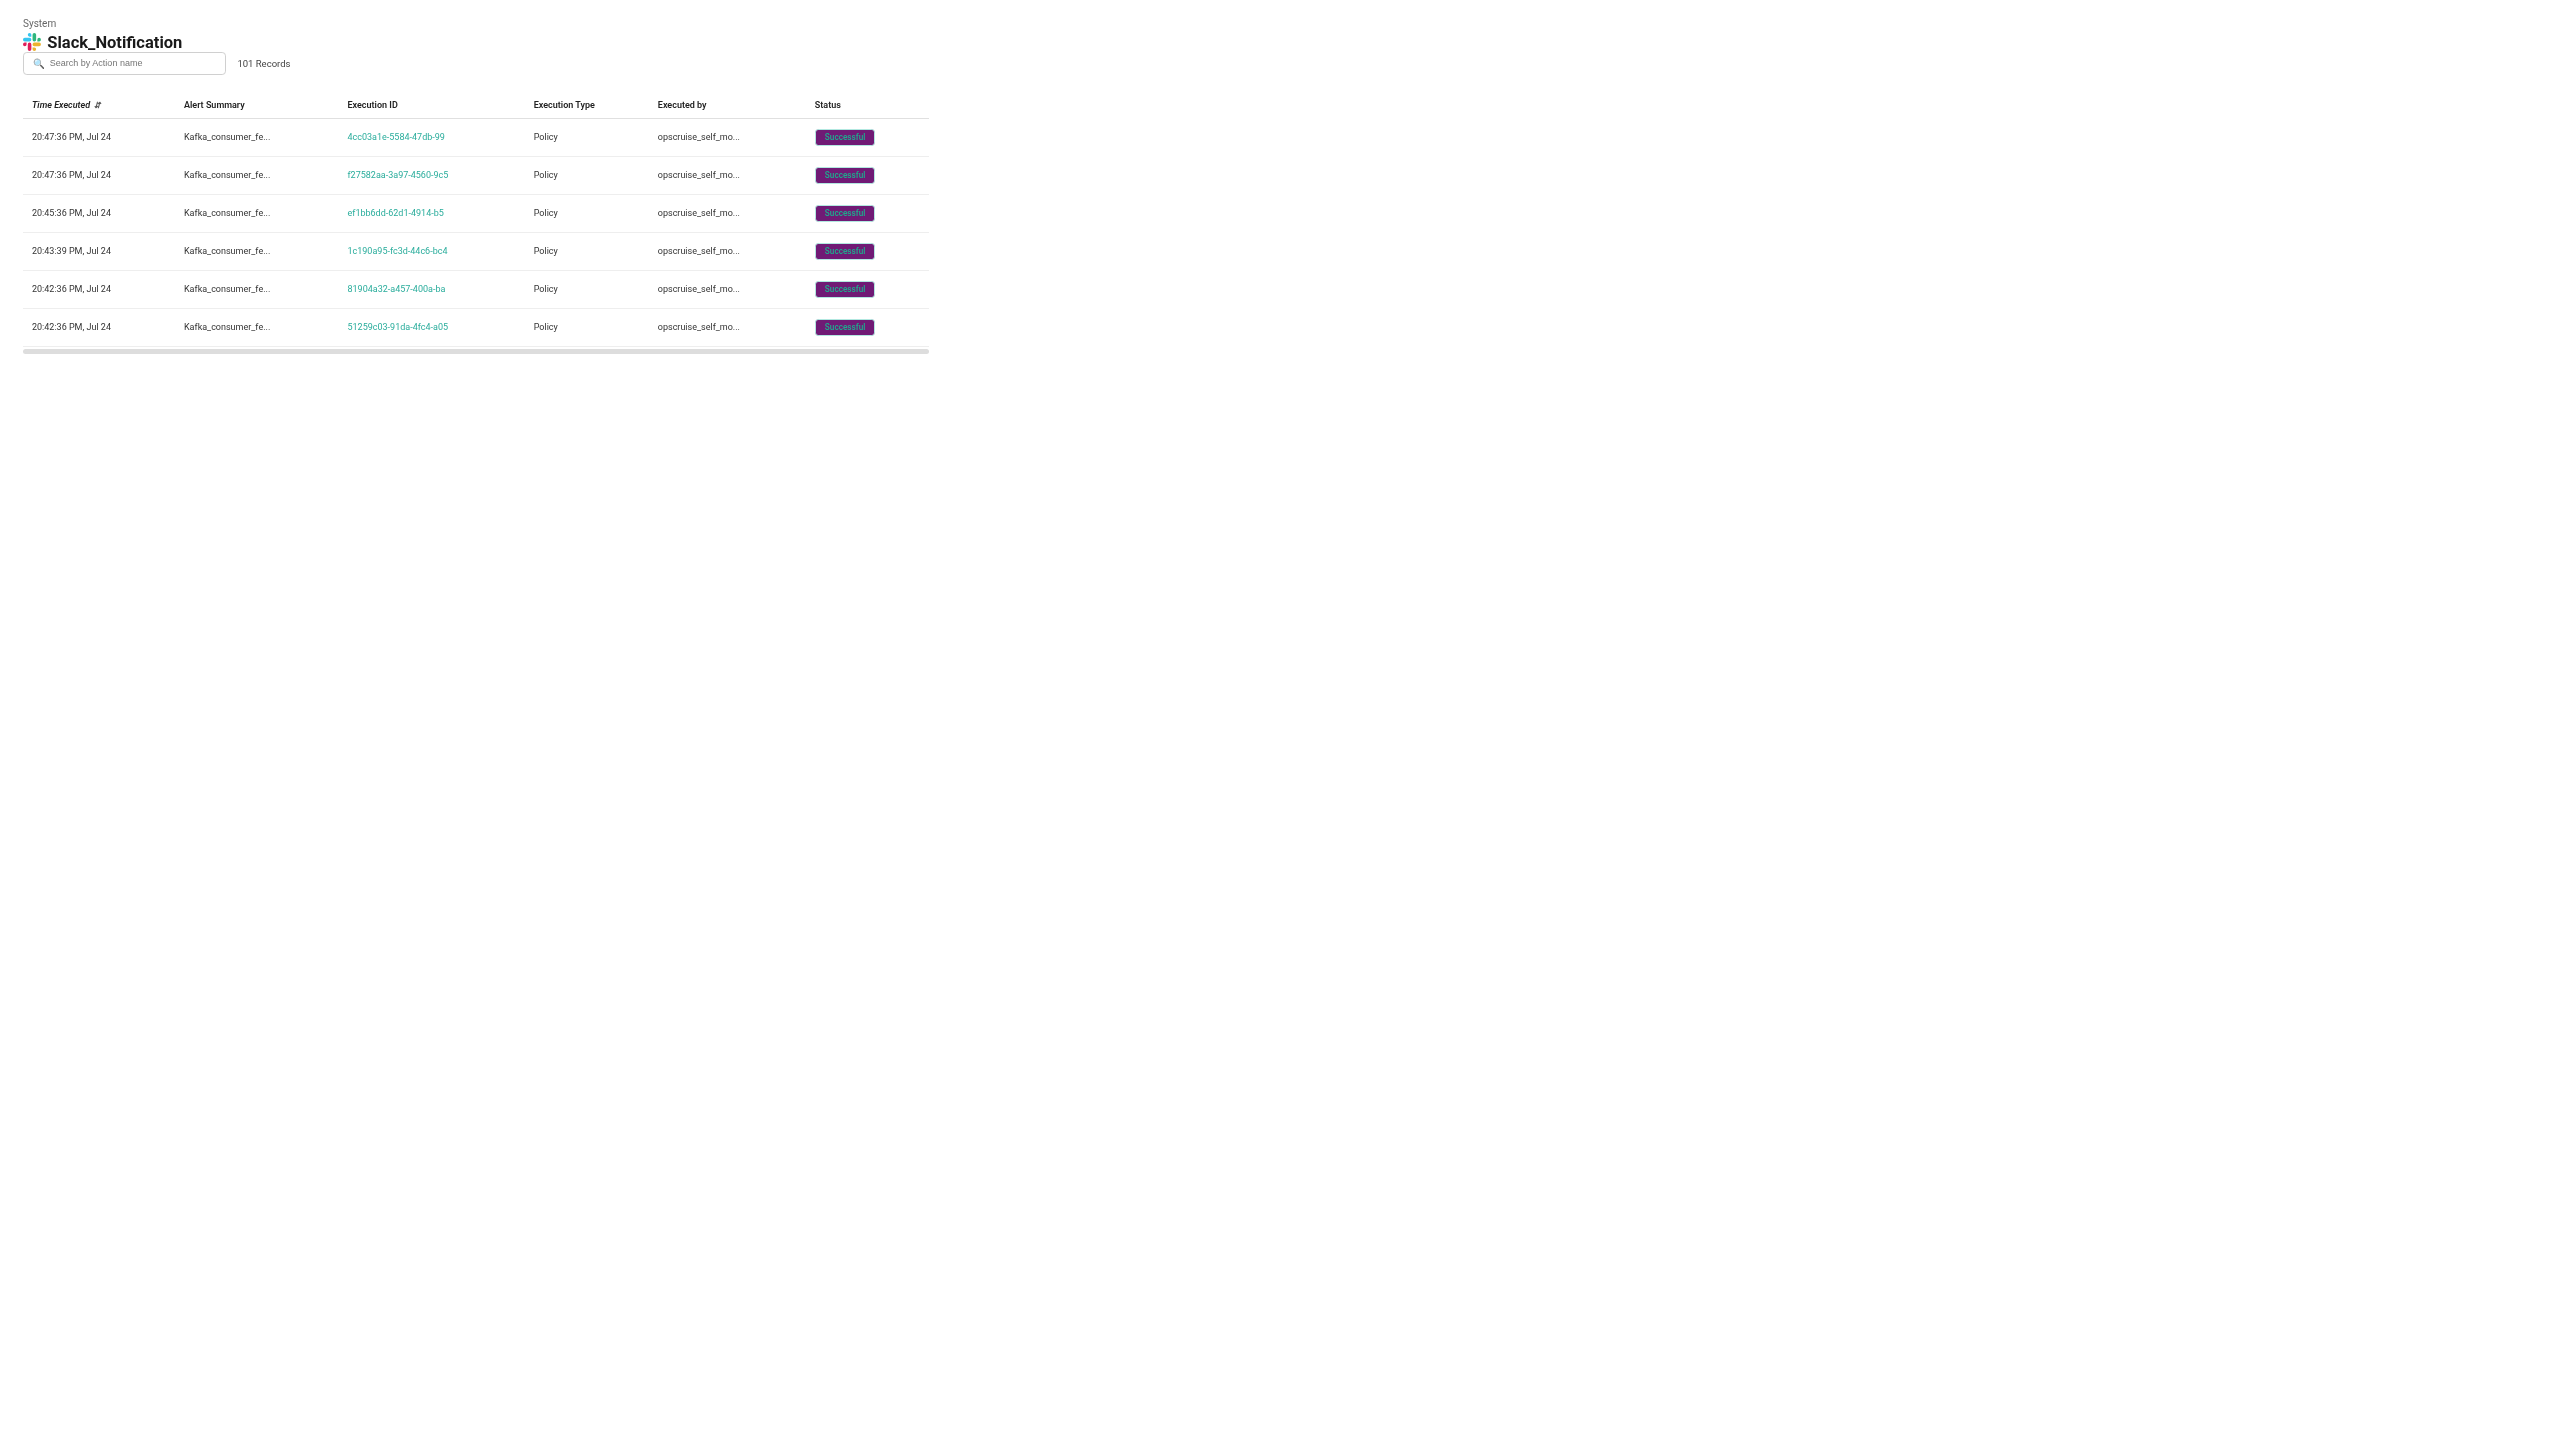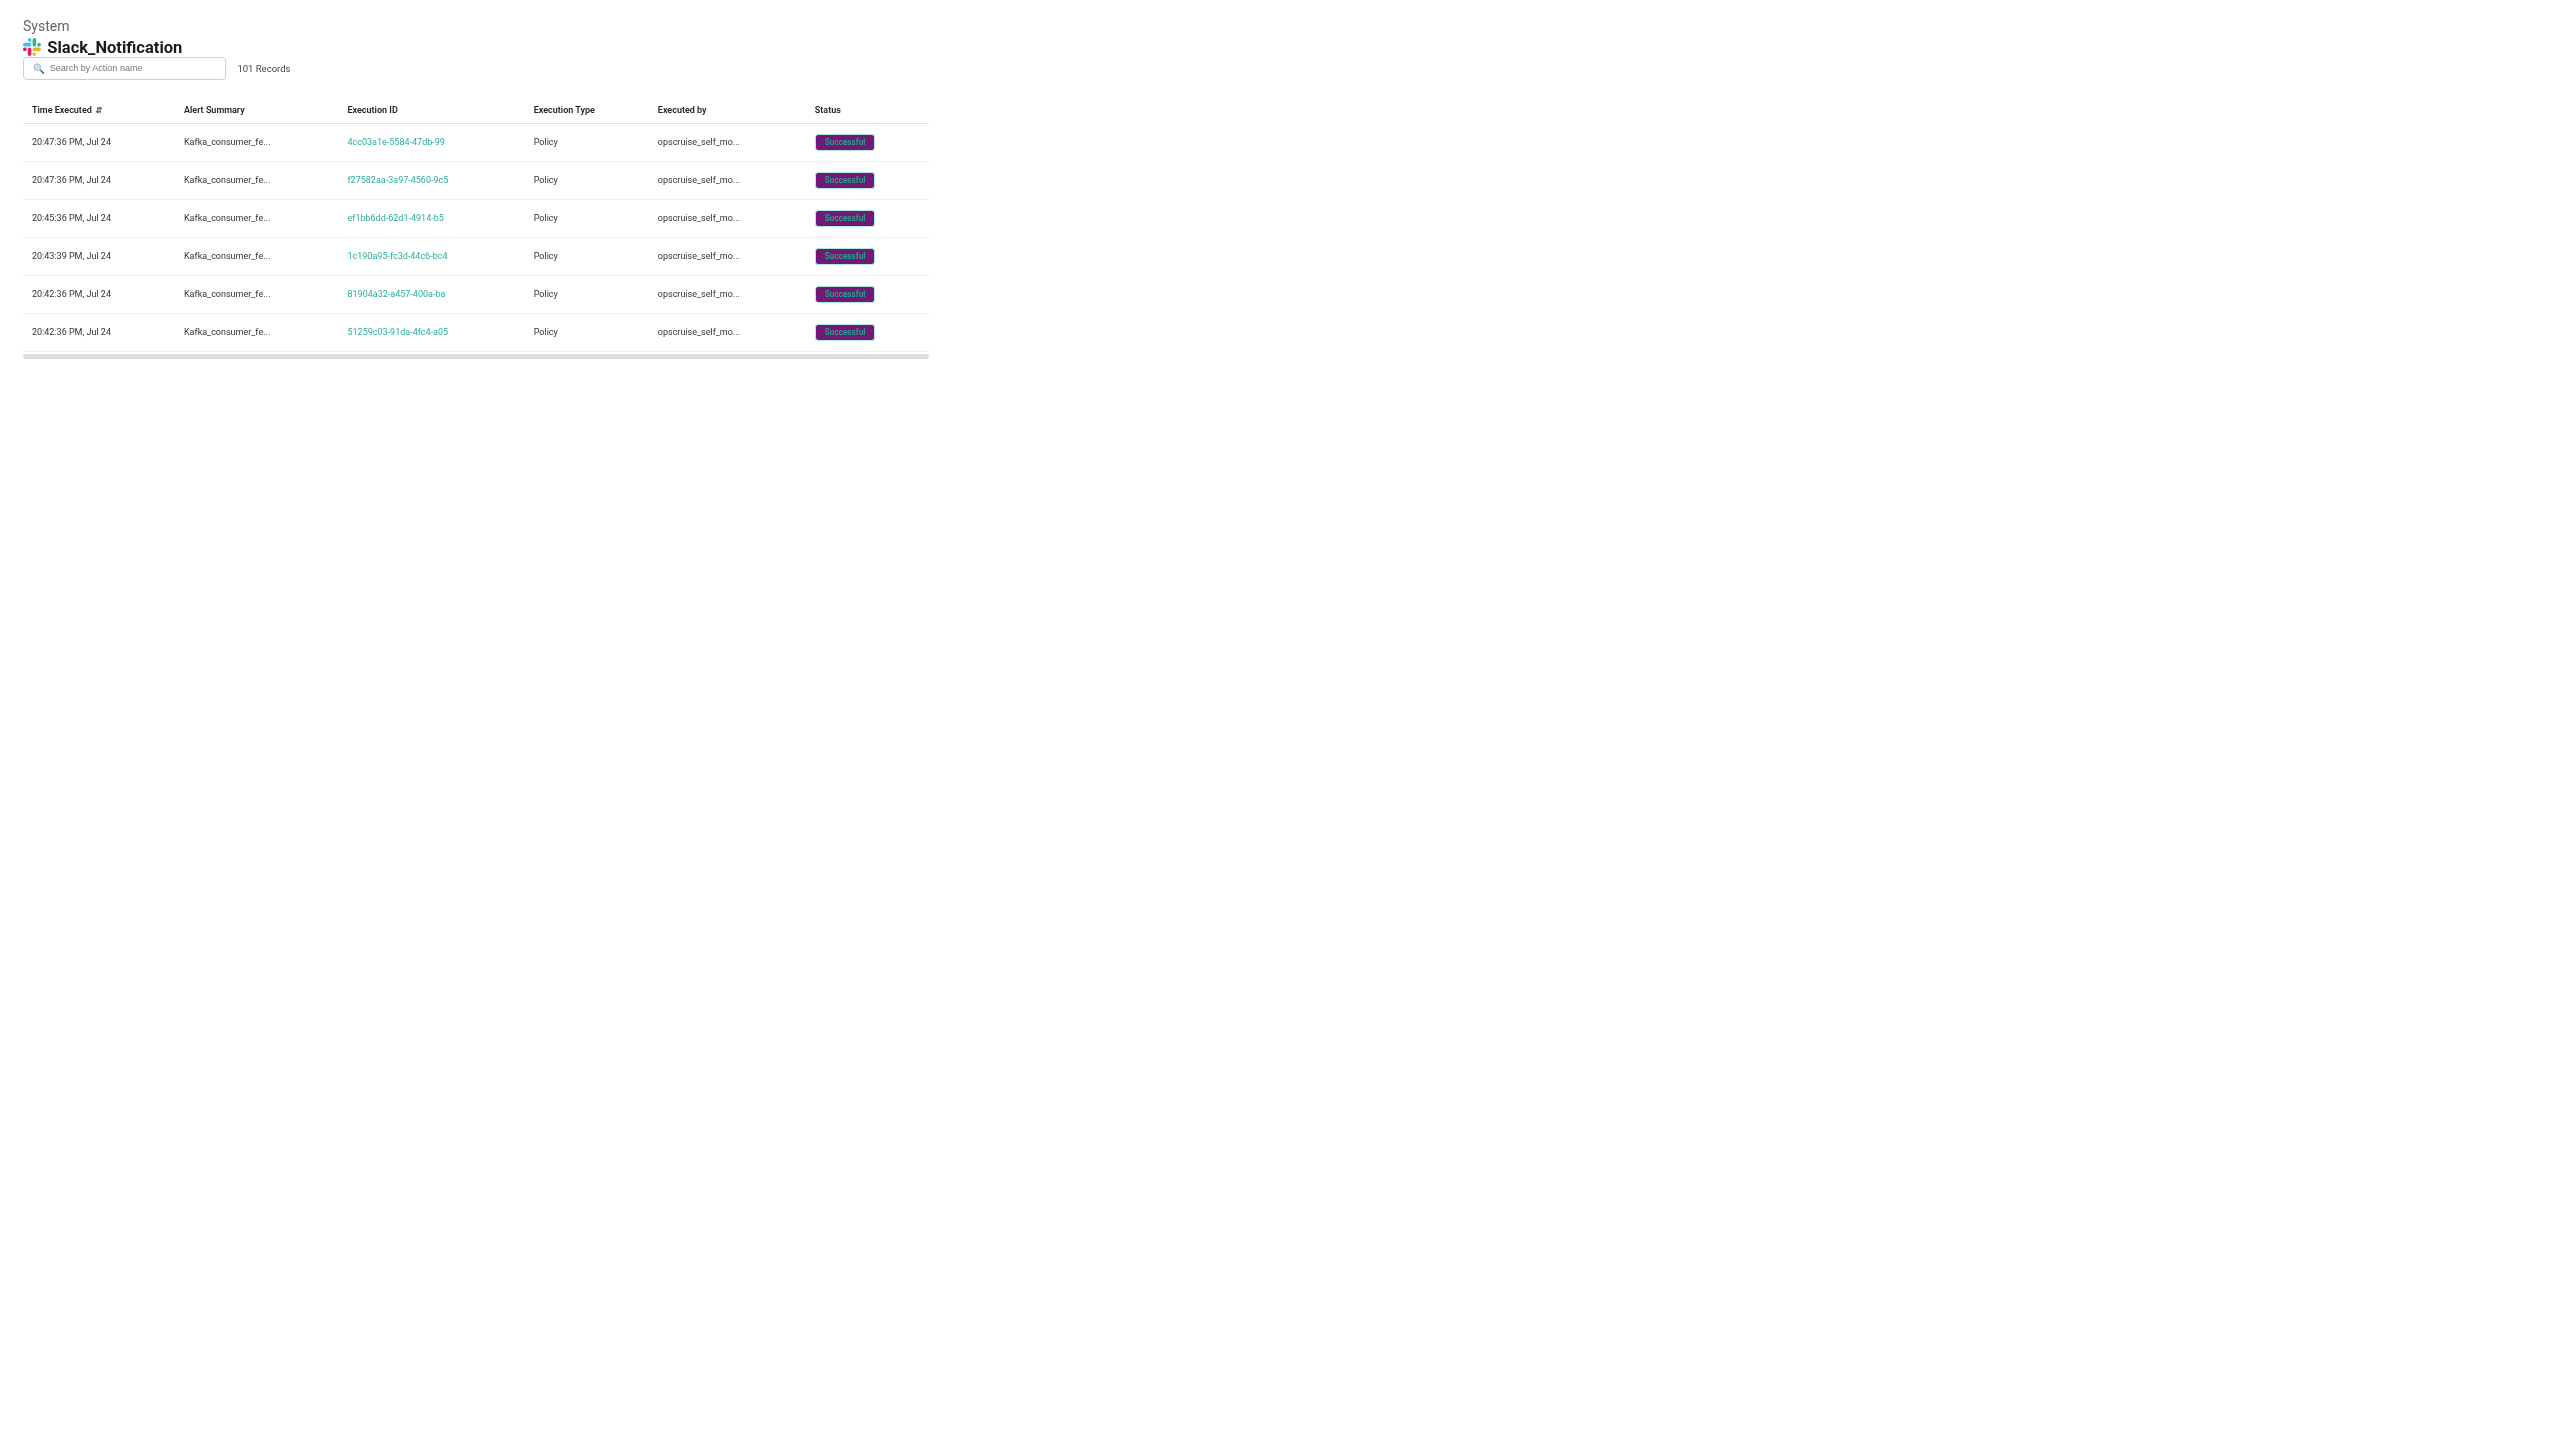--- a/index.html
+++ b/index.html
@@ -14,21 +14,21 @@
       color: #333333;
       font-size: 9px;
     }
 
     .page-container {
       padding: 18px 23px;
       max-width: 952px;
     }
 
     .breadcrumb {
-      font-size: 14px;
+      font-size: 10px;
       color: #666;
       margin-bottom: 3.8px;
     }
 
     .page-title-row {
       display: flex;
       align-items: center;
       gap: 6.3px;
     }
 
@@ -101,20 +101,21 @@
       font-size: 9px;
       color: #222;
       padding: 7.6px 9px;
       white-space: nowrap;
     }
 
     .th-time {
       display: flex;
       align-items: center;
       gap: 3.8px;
+      font-style: italic;
     }
 
     .sort-icon {
       font-size: 8.2px;
       color: #555;
     }
 
     tbody tr {
       border-bottom: 0.6px solid #eeeeee;
     }

